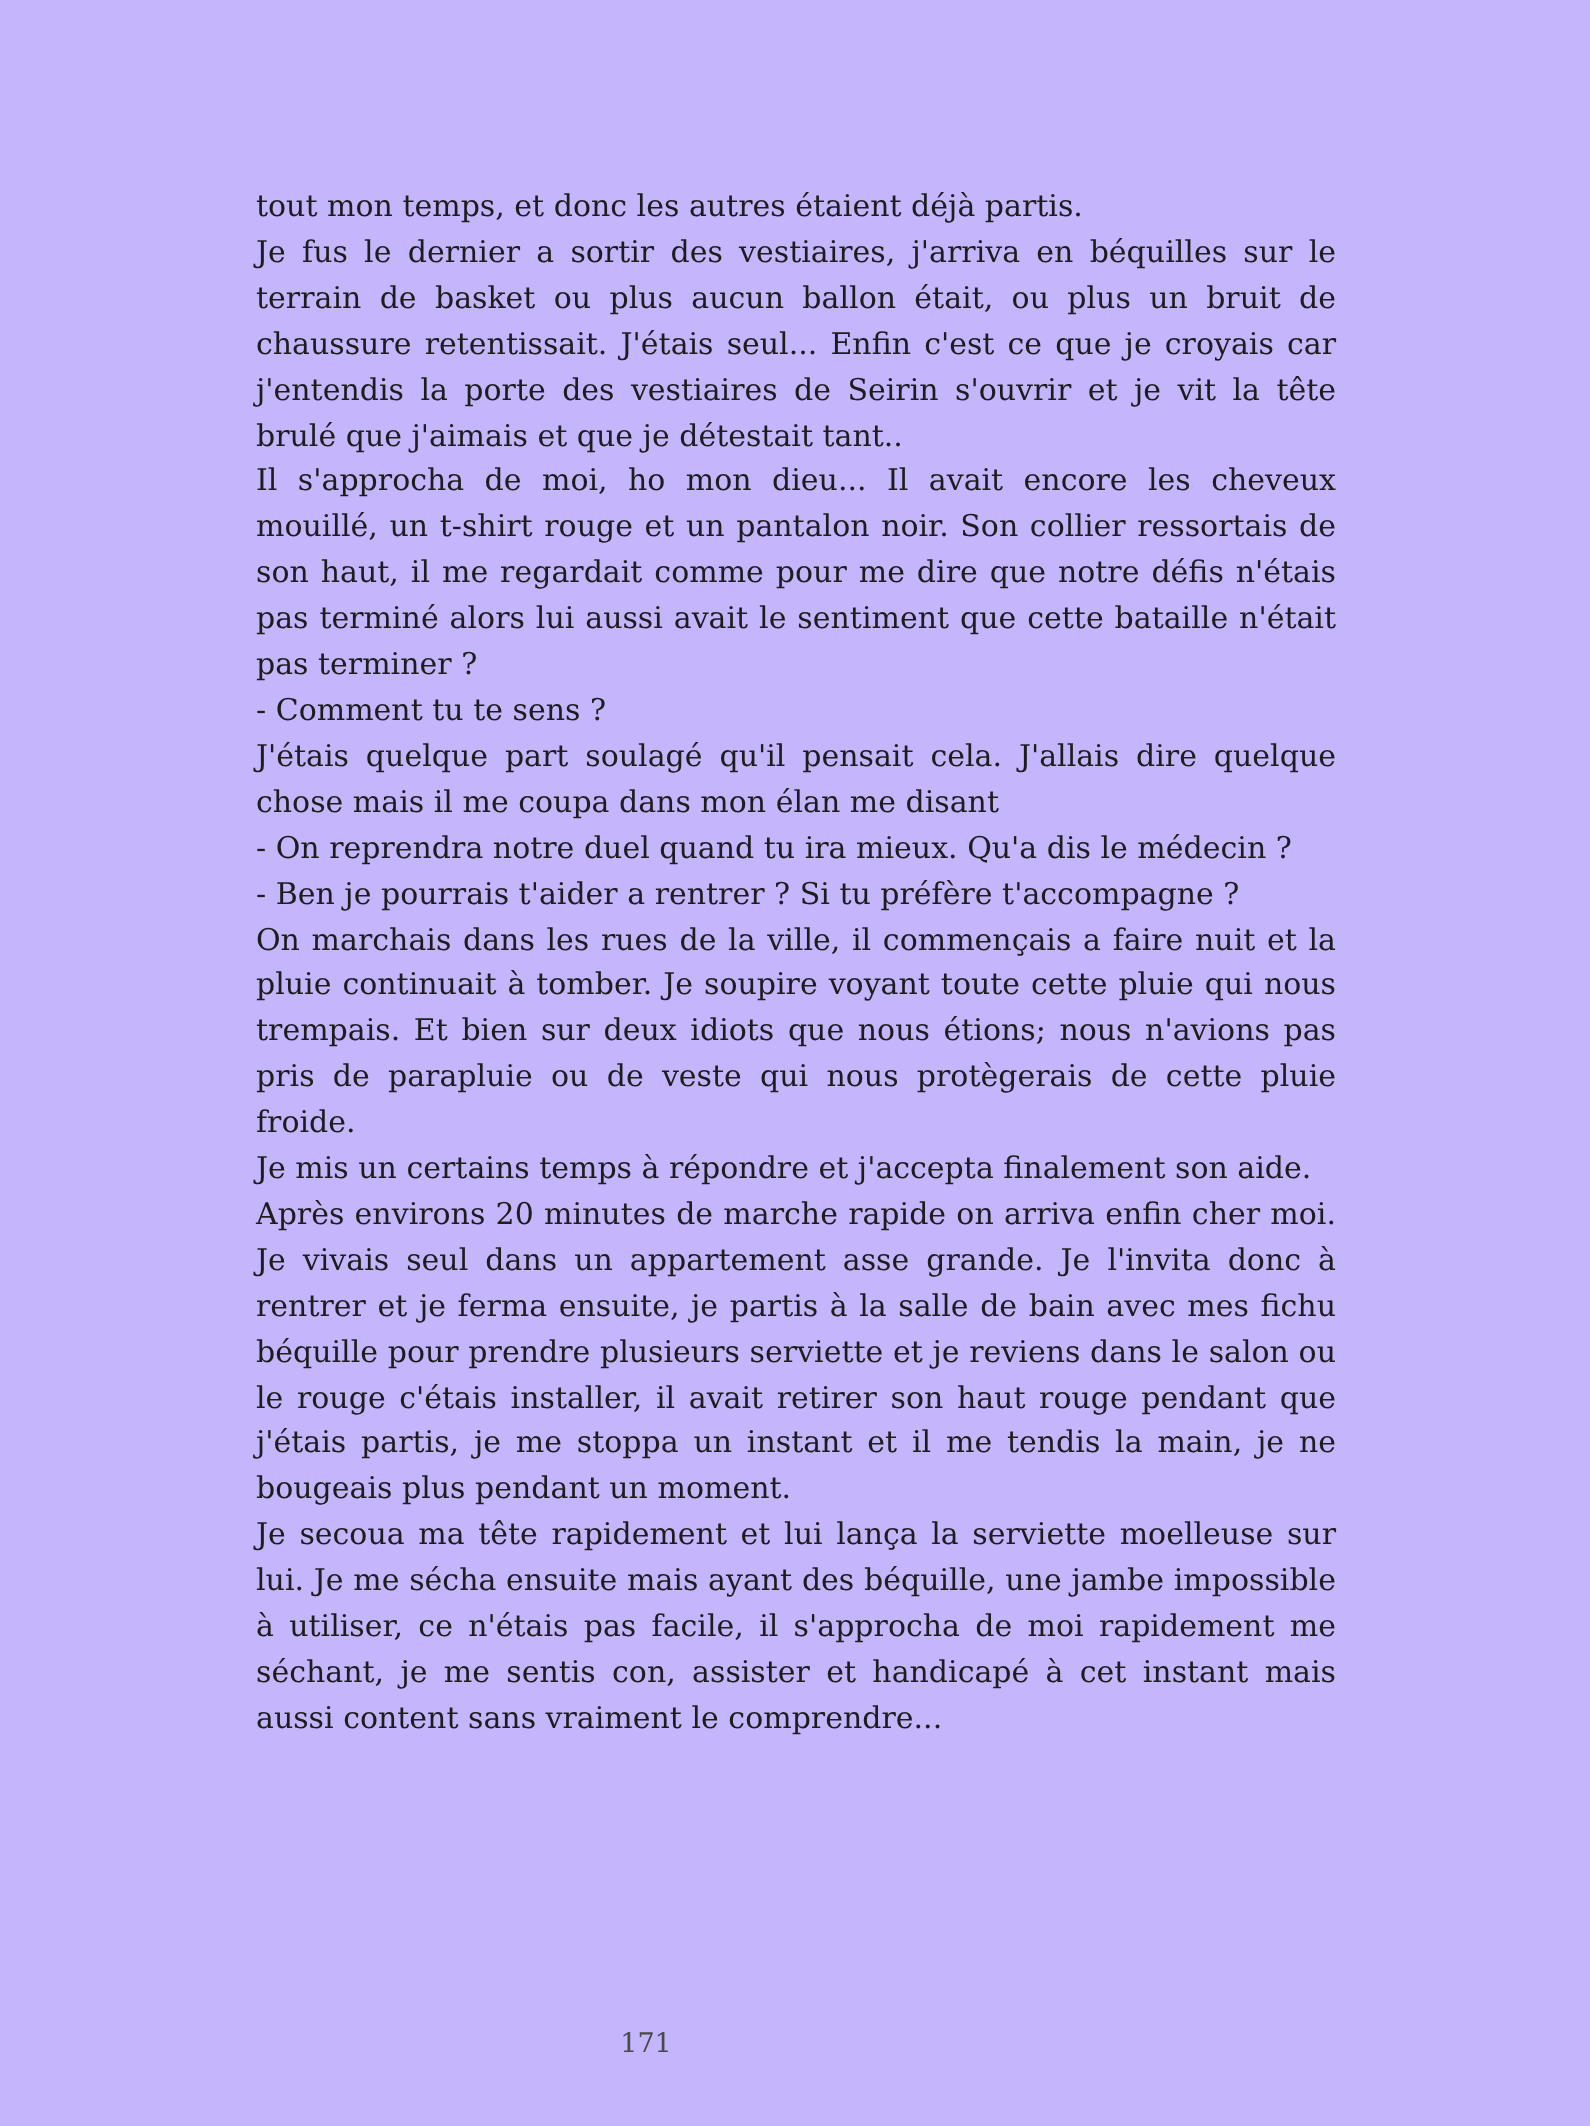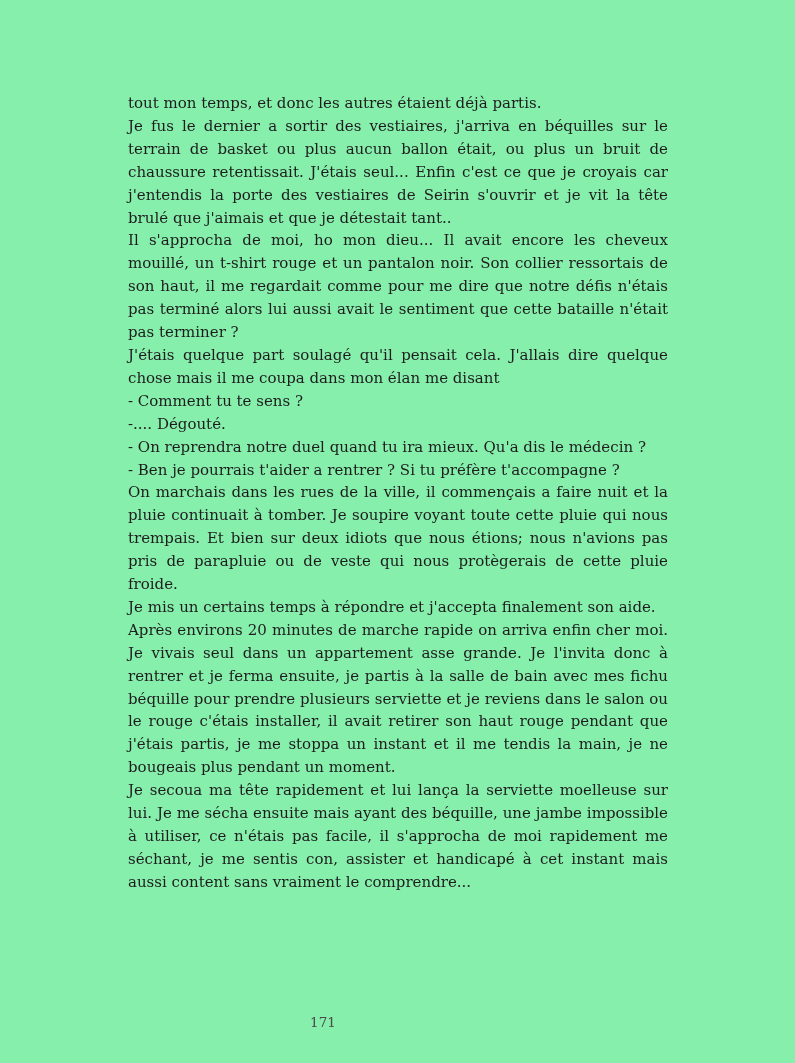--- a/index.html
+++ b/index.html
@@ -13,21 +13,21 @@
     position: relative;
     overflow: hidden;
     font-family: "DejaVu Serif", "Liberation Serif", serif;
   }
   .page {
     position: absolute;
     left: 0;
     top: 0;
     width: 795px;
     height: 1063px;
-    background: #86efac;
+    background: #c4b5fd;
   }
   .text-block {
     position: absolute;
     left: 128px;
     top: 92px;
     width: 540px;
     color: #1d1d1d;
     font-size: 15px;
     line-height: 22.9px;
     text-align: justify;
@@ -49,23 +49,22 @@
 </style>
 </head>
 <body>
 
 <div class="page">
 
   <div class="text-block">
     <p>tout mon temps, et donc les autres étaient déjà partis.</p>
     <p>Je fus le dernier a sortir des vestiaires, j'arriva en béquilles sur le terrain de basket ou plus aucun ballon était, ou plus un bruit de chaussure retentissait. J'étais seul... Enfin c'est ce que je croyais car j'entendis la porte des vestiaires de Seirin s'ouvrir et je vit la tête brulé que j'aimais et que je détestait tant..</p>
     <p>Il s'approcha de moi, ho mon dieu... Il avait encore les cheveux mouillé, un t-shirt rouge et un pantalon noir. Son collier ressortais de son haut, il me regardait comme pour me dire que notre défis n'étais pas terminé alors lui aussi avait le sentiment que cette bataille n'était pas terminer ?</p>
+    <p>- Comment tu te sens ?</p>
     <p>J'étais quelque part soulagé qu'il pensait cela. J'allais dire quelque chose mais il me coupa dans mon élan me disant</p>
-    <p>- Comment tu te sens ?</p>
-    <p>-.... Dégouté.</p>
     <p>- On reprendra notre duel quand tu ira mieux. Qu'a dis le médecin ?</p>
     <p>- Ben je pourrais t'aider a rentrer ? Si tu préfère t'accompagne ?</p>
     <p>On marchais dans les rues de la ville, il commençais a faire nuit et la pluie continuait à tomber. Je soupire voyant toute cette pluie qui nous trempais. Et bien sur deux idiots que nous étions; nous n'avions pas pris de parapluie ou de veste qui nous protègerais de cette pluie froide.</p>
     <p>Je mis un certains temps à répondre et j'accepta finalement son aide.</p>
     <p>Après environs 20 minutes de marche rapide on arriva enfin cher moi. Je vivais seul dans un appartement asse grande. Je l'invita donc à rentrer et je ferma ensuite, je partis à la salle de bain avec mes fichu béquille pour prendre plusieurs serviette et je reviens dans le salon ou le rouge c'étais installer, il avait retirer son haut rouge pendant que j'étais partis, je me stoppa un instant et il me tendis la main, je ne bougeais plus pendant un moment.</p>
     <p>Je secoua ma tête rapidement et lui lança la serviette moelleuse sur lui. Je me sécha ensuite mais ayant des béquille, une jambe impossible à utiliser, ce n'étais pas facile, il s'approcha de moi rapidement me séchant, je me sentis con, assister et handicapé à cet instant mais aussi content sans vraiment le comprendre...</p>
 
   </div>
 
   <div class="page-footer">171</div>

